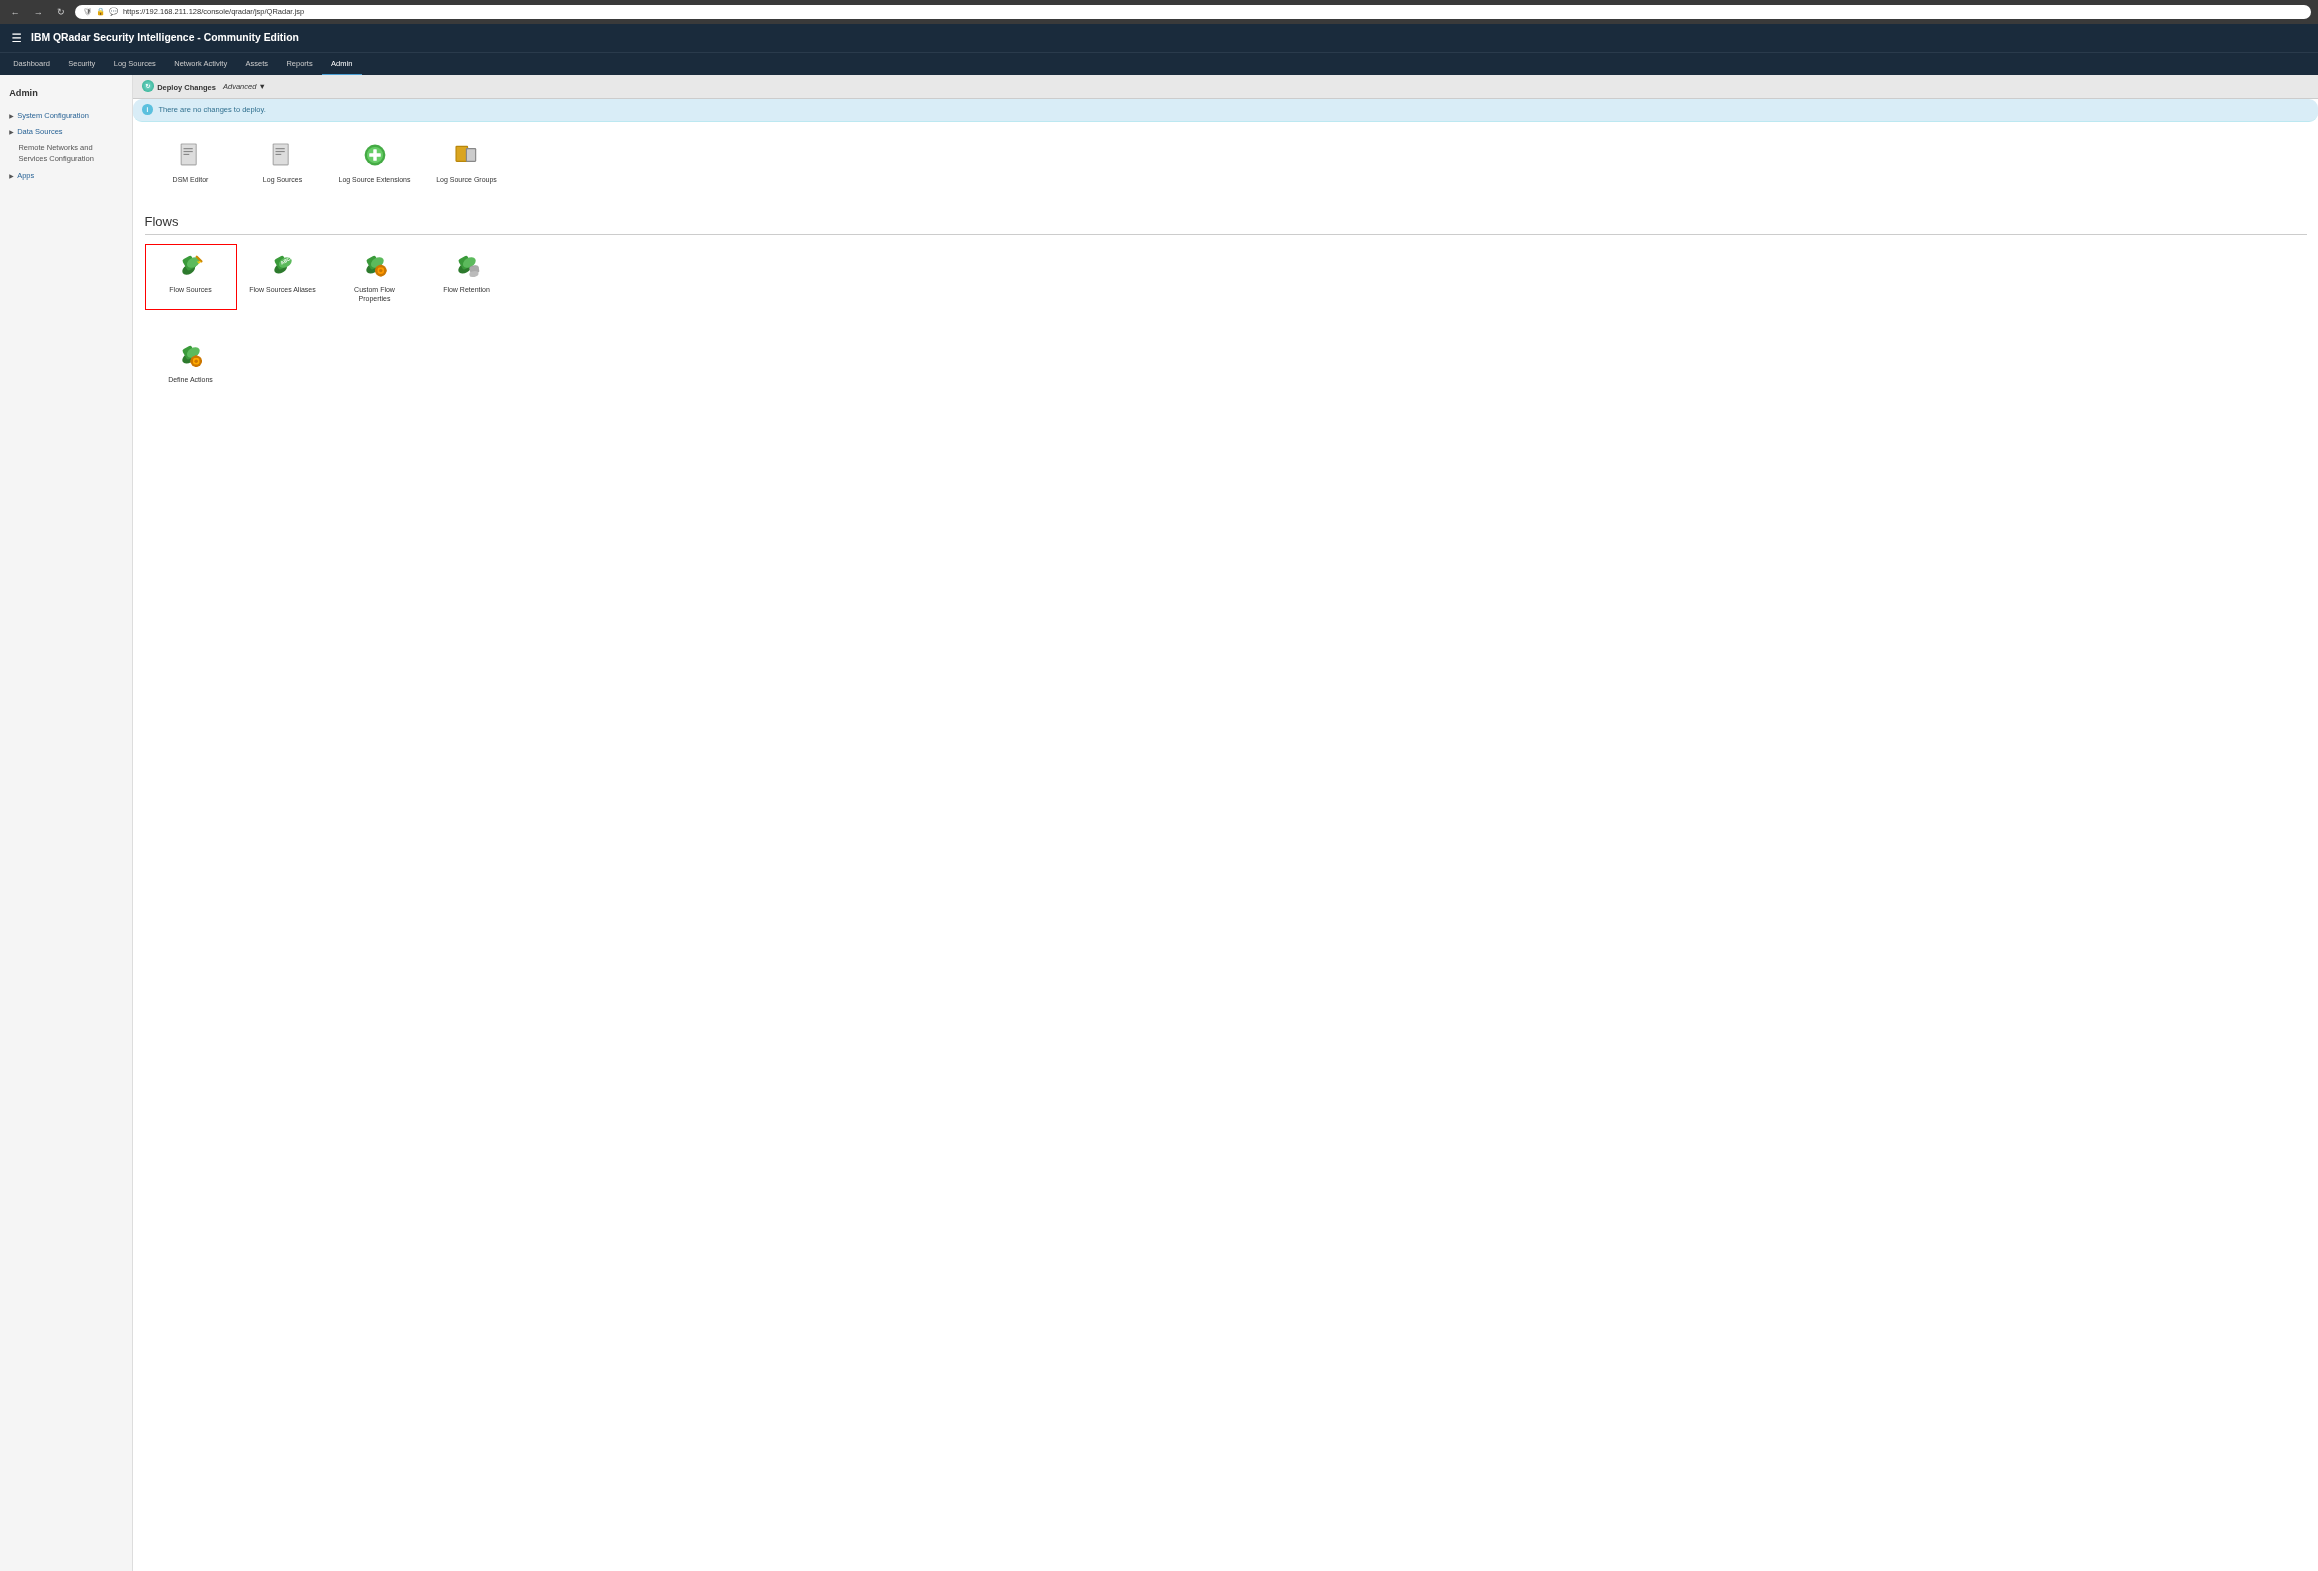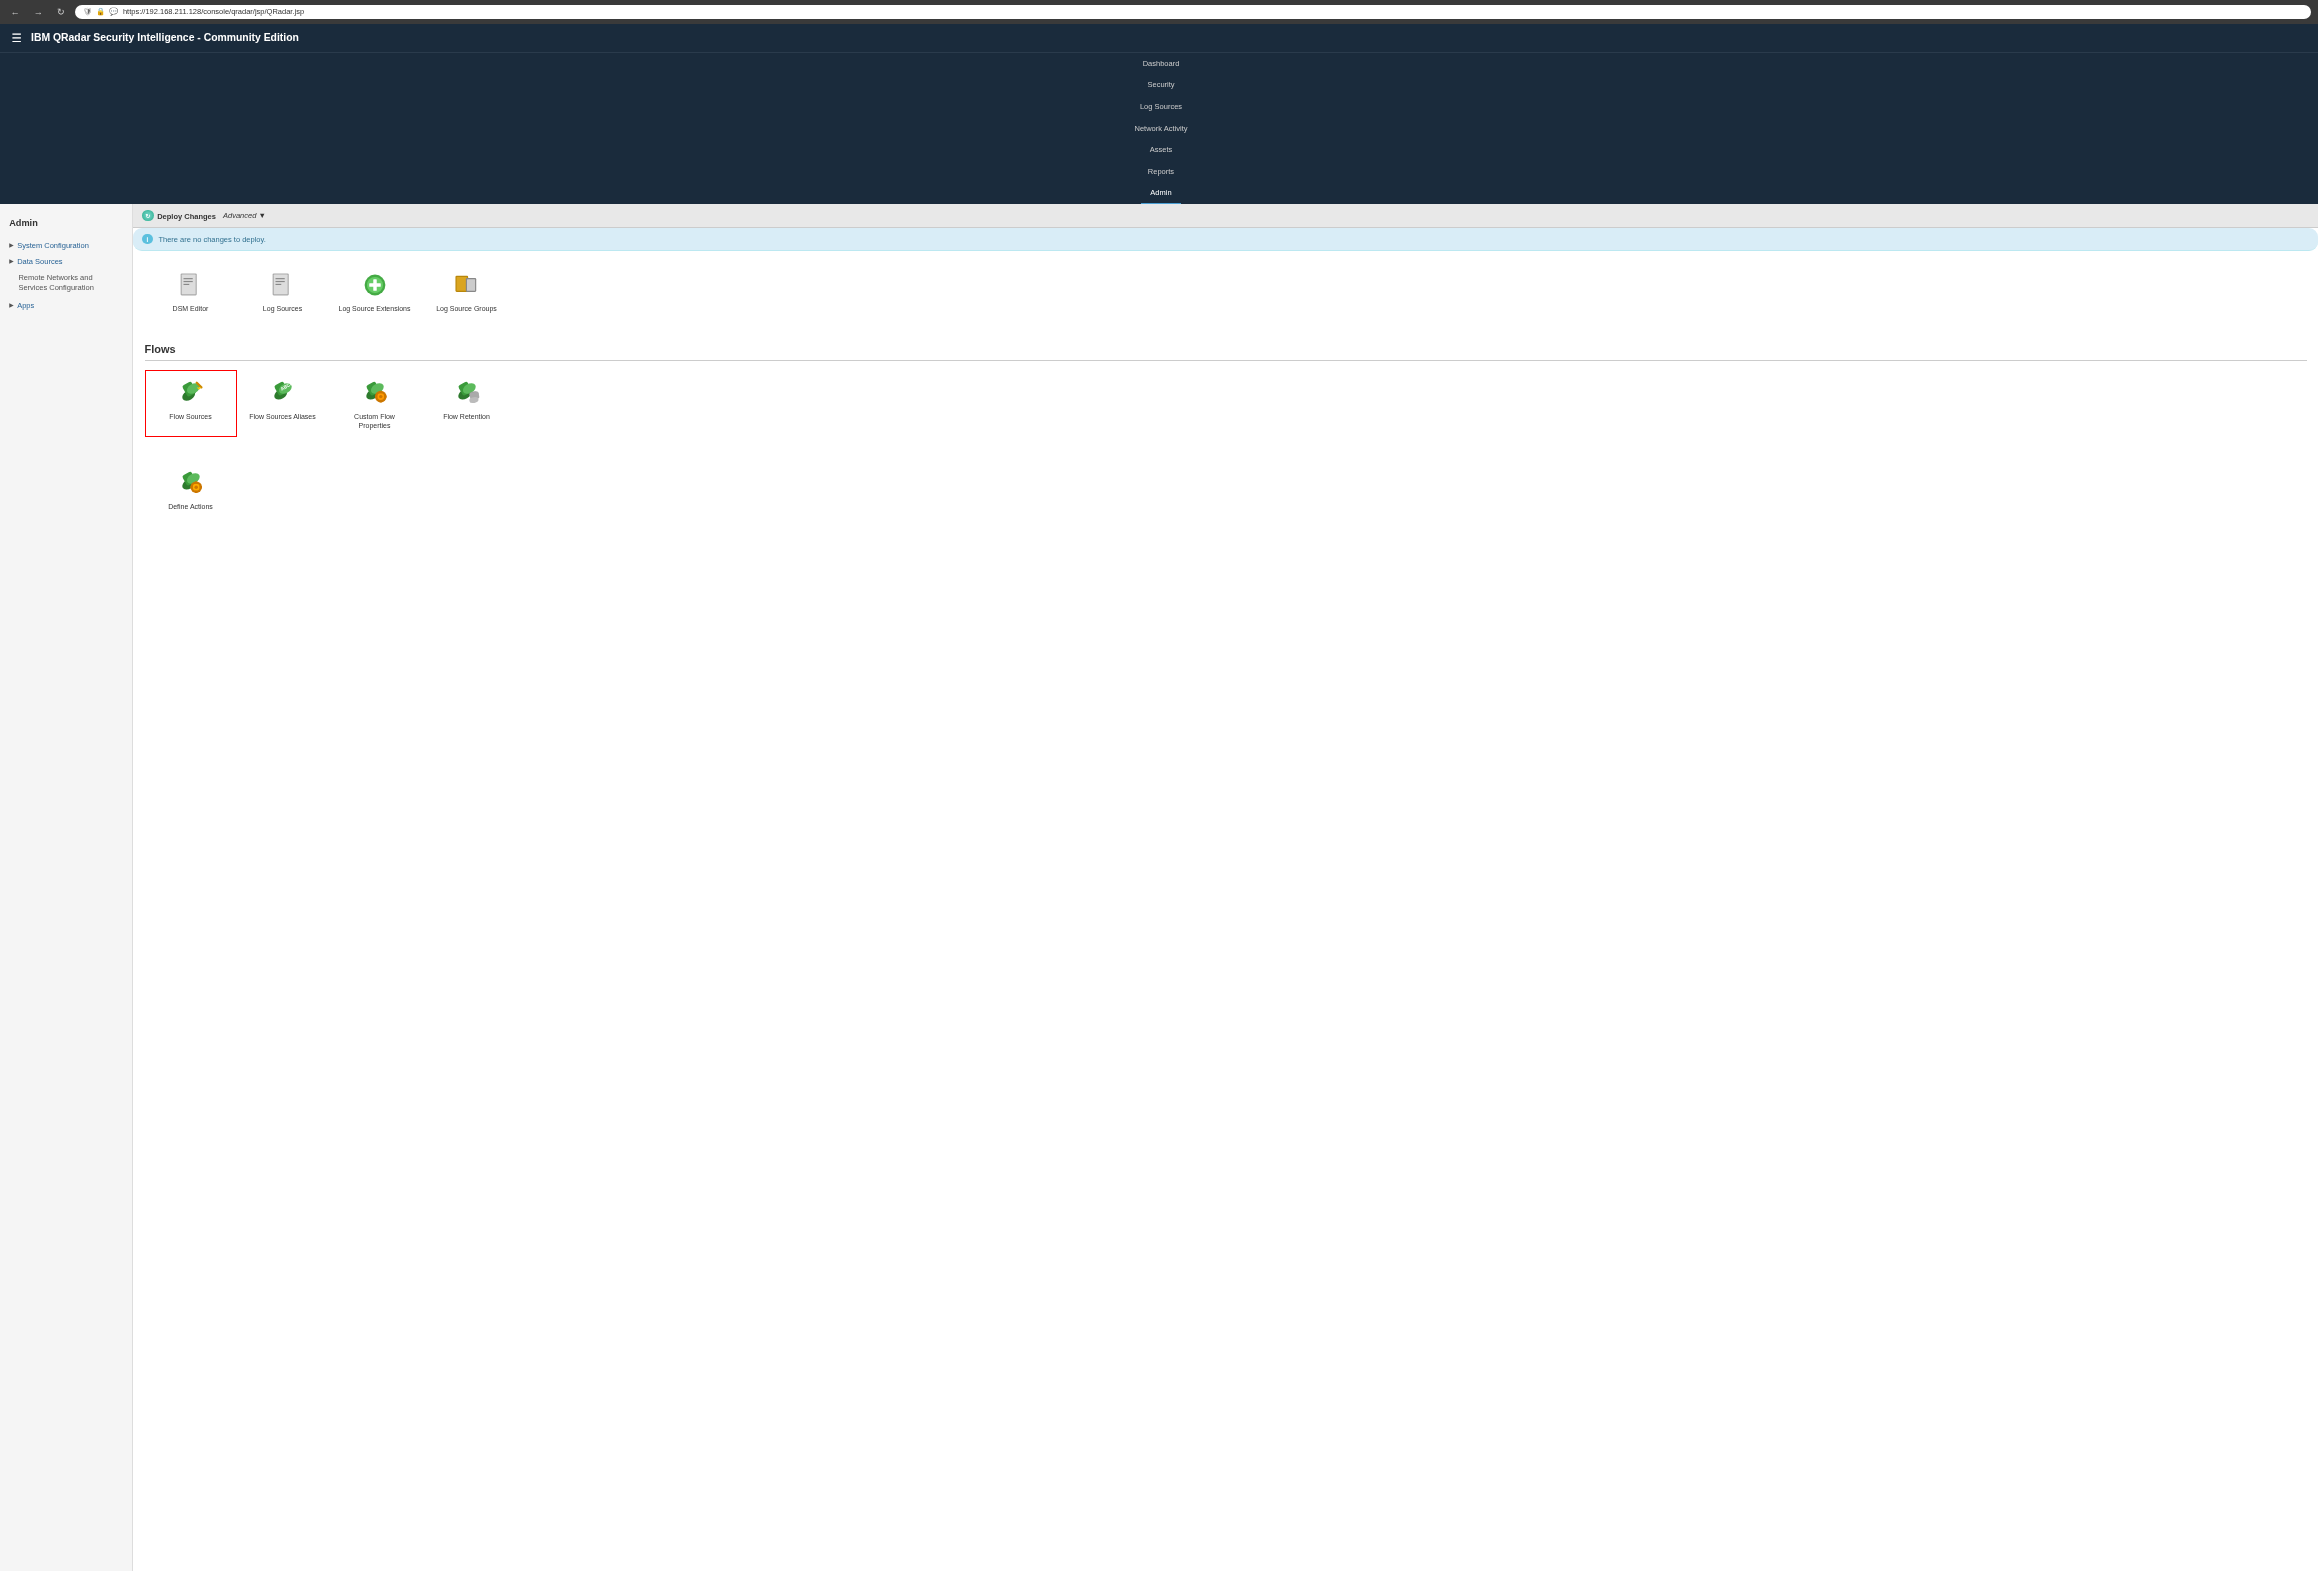--- a/index.html
+++ b/index.html
@@ -48,21 +48,20 @@
     .hamburger { font-size: 11.5px; cursor: pointer; }
     .app-title { font-size: 10.4px; font-weight: bold; }
 
     
     .nav-bar {
       background: #1a2b3c;
       display: flex;
       align-items: center;
       padding: 0 0 0 4px;
       border-top: 0.6px solid #2a3b4c;
-      flex-direction: column;
     }
     .nav-item {
       color: #ccc;
       padding: 5.8px 9.2px;
       cursor: pointer;
       font-size: 7.5px;
       border-bottom: 1.7px solid transparent;
       white-space: nowrap;
     }
     .nav-item.active {
@@ -179,22 +178,22 @@
       font-size: 6.3px;
       font-weight: bold;
       flex-shrink: 0;
     }
 
     
     .content-section {
       padding: 11.5px 11.5px 5.8px;
     }
     .section-header {
-      font-size: 11px;
-      font-weight: bold;
+      font-size: 13px;
+      font-weight: normal;
       color: #333;
       border-bottom: 0.6px solid #ccc;
       padding-bottom: 4.6px;
       margin-bottom: 9.2px;
     }
     .icon-grid {
       display: flex;
       flex-wrap: wrap;
       gap: 0;
       padding-bottom: 5.8px;

